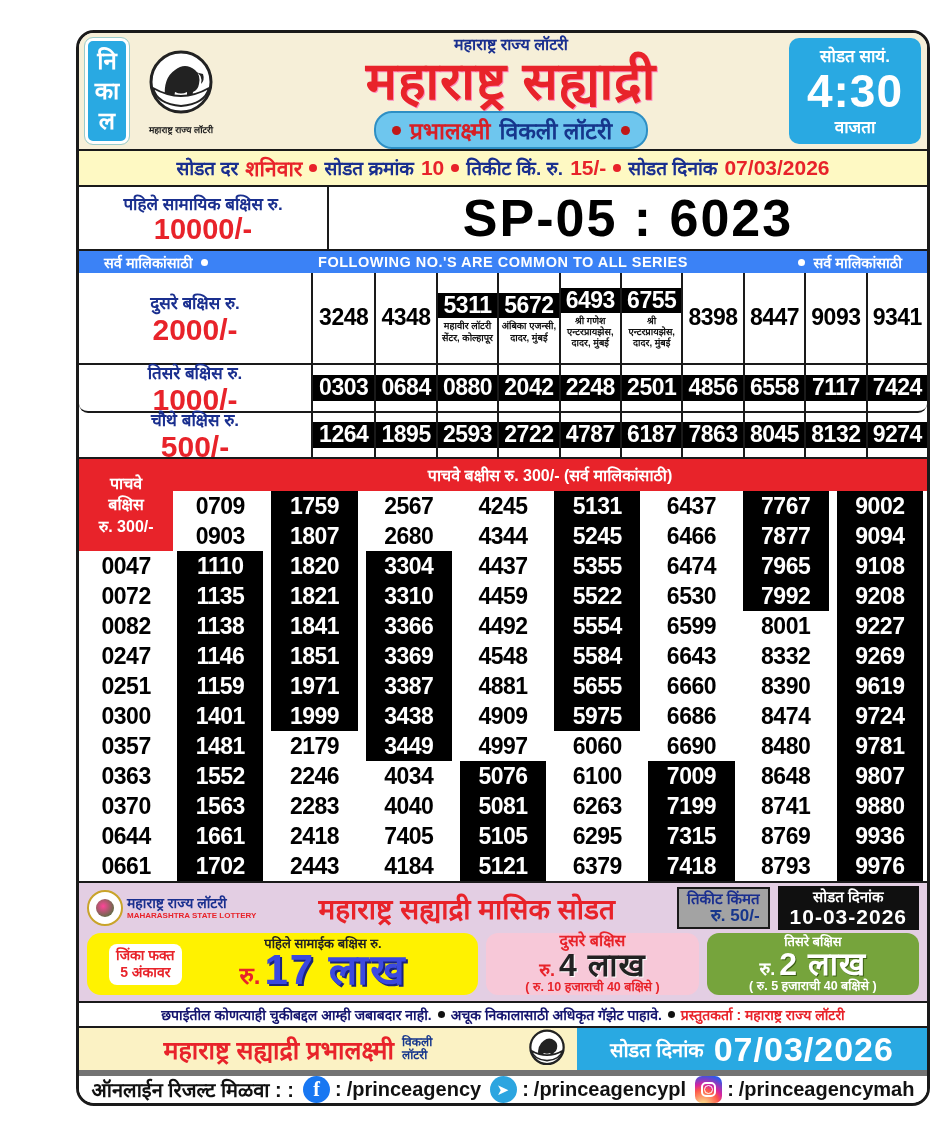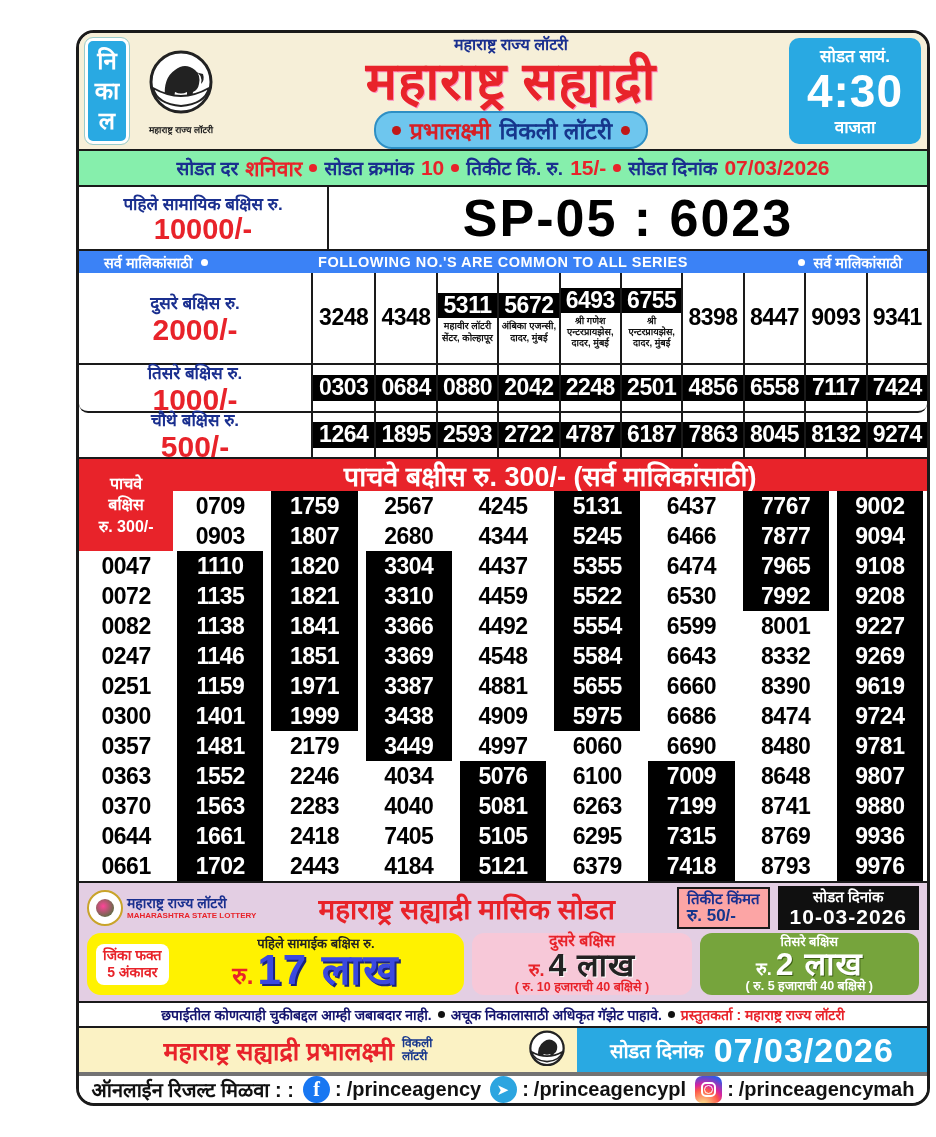--- a/index.html
+++ b/index.html
@@ -34,21 +34,21 @@
     padding: 1px 16px; margin-top: 3px; font-size: 23px; font-weight: bold; }
   .subtitle-pill .dot { width: 9px; height: 9px; border-radius: 50%; background: #c01818; flex: none; }
   .sub-red { color: #d61f26; } .sub-blue { color: #16368c; }
   .time-box { width: 132px; flex: none; background: #29a9e2; border-radius: 10px;
     color: #fff; text-align: center; font-weight: bold; font-size: 17px;
     display: flex; flex-direction: column; justify-content: center; gap: 1px; }
   .time-big { font-size: 46px; line-height: 1; letter-spacing: 1px; }
   
   .draw-info { height: 36px; border-bottom: 2px solid #1a1a1a; display: flex;
     align-items: center; justify-content: center; gap: 7px; font-weight: bold;
-    font-size: 19px; flex: none; background: #86efac; }
+    font-size: 19px; flex: none; background: #fef9c3; }
   .di-lab { color: #1a2f8f; } .di-val { color: #e8232a; font-size: 21px; }
   .di-dot { width: 8px; height: 8px; border-radius: 50%; background: #e8232a; }
   
   .first-prize { height: 64px; border-bottom: 2px solid #1a1a1a; display: flex; flex: none; }
   .fp-label { width: 250px; flex: none; border-right: 2px solid #1a1a1a; text-align: center;
     display: flex; flex-direction: column; justify-content: center; }
   .fp-label .lab { color: #1a2f8f; font-weight: bold; font-size: 17px; }
   .fp-label .amt { color: #e8232a; font-weight: 900; font-size: 29px; line-height: 1; }
   .fp-value { flex: 1; display: flex; align-items: center; justify-content: center;
     font-size: 52px; font-weight: 900; color: #000; letter-spacing: 2px; }
@@ -74,49 +74,49 @@
   .nbox.inv { background: #000; color: #fff; padding: 0 17px; }
   .seller { font-size: 9.5px; font-weight: bold; color: #111; text-align: center;
     line-height: 1.18; margin-top: 2px; }
   
   .fifth-top { display: flex; flex: none; }
   .fifth-label { flex: 0 0 calc(100%/9); background: #e8232a; color: #fff; font-weight: bold;
     font-size: 16px; text-align: center; display: flex; flex-direction: column;
     justify-content: center; line-height: 1.35; }
   .fifth-right { flex: 1; display: flex; flex-direction: column; }
   .fifth-banner { height: 32px; background: #e8232a; color: #fff; font-weight: bold;
-    font-size: 27px; display: flex; align-items: center; justify-content: center; }
+    font-size: 16px; display: flex; align-items: center; justify-content: center; }
   .grid8 { display: grid; grid-template-columns: repeat(8, 1fr); grid-auto-rows: 30px; }
   .grid9 { display: grid; grid-template-columns: repeat(9, 1fr); grid-auto-rows: 30px;
     flex: none; border-bottom: 2px solid #1a1a1a; }
   .gcell { display: flex; align-items: center; justify-content: center;
     font-weight: 900; font-size: 23px; letter-spacing: -0.5px; color: #000; margin: 0 4px; }
   .gcell.hl { background: #000; color: #fff; }
   
   .promo { background: #e3cee3; border-bottom: 2px solid #1a1a1a; padding: 4px 8px 6px;
     flex: none; }
   .promo-top { display: flex; align-items: center; gap: 8px; height: 42px; }
   .promo-org-wrap { display: flex; align-items: center; gap: 4px; flex: none; }
   .promo-logo { width: 36px; height: 36px; border-radius: 50%; background: #fff;
     border: 2px solid #c9a42a; display: flex; align-items: center; justify-content: center; flex: none; }
   .promo-logo .inner { width: 18px; height: 18px; border-radius: 50%;
     background: radial-gradient(circle at 40% 40%, #f49, #2a7a2a); }
   .promo-org .l1 { color: #1a2f8f; font-weight: bold; font-size: 14px; line-height: 1.1; }
   .promo-org .l2 { color: #e8232a; font-weight: bold; font-size: 8px; }
   .promo-title { flex: 1; text-align: center; color: #e8232a; font-weight: 900; font-size: 28px; }
-  .ticket-box { background: #fca5a5; border: 2px solid #1a1a1a; text-align: left;
+  .ticket-box { background: #a3a3a3; border: 2px solid #1a1a1a; text-align: right;
     padding: 1px 8px; flex: none; }
   .ticket-box .tl { color: #1a2f8f; font-weight: bold; font-size: 15px; line-height: 1.15; }
   .ticket-box .tv { color: #16368c; font-weight: 900; font-size: 17px; line-height: 1.1; }
   .dateblack-box { background: #101010; color: #fff; text-align: center; padding: 2px 12px; flex: none; }
   .dateblack-box .dl { font-weight: bold; font-size: 15px; line-height: 1.15; }
   .dateblack-box .dv { font-weight: 900; font-size: 21px; line-height: 1.05; letter-spacing: 1px; }
   .promo-bottom { display: flex; gap: 8px; margin-top: 4px; height: 62px; }
   .big-yellow { flex: 1.7; background: #fff200; border-radius: 14px; display: flex;
-    align-items: center; padding: 3px 9px; gap: 8px; }
+    align-items: center; padding: 3px 22px; gap: 8px; }
   .win-badge { background: #fff; border-radius: 8px; color: #e8232a; font-weight: bold;
     font-size: 14px; text-align: center; line-height: 1.25; padding: 3px 7px; flex: none; }
   .yl-right { flex: 1; text-align: center; }
   .first-label { color: #222; font-weight: bold; font-size: 13px; line-height: 1; }
   .amount17 { display: flex; align-items: baseline; justify-content: center; gap: 4px; }
   .rs-red { color: #e8232a; font-weight: 900; font-size: 24px; }
   .blue-amt { color: #3b49df; font-weight: 900; font-size: 42px; line-height: .95;
     text-shadow: 2px 2px 0 #1a237e; letter-spacing: 2px; }
   .pink-box { flex: 1; background: #f7c8d8; border-radius: 12px; text-align: center;
     padding: 2px 4px; display: flex; flex-direction: column; justify-content: center; }
@@ -132,21 +132,21 @@
   .white-amt { color: #fff; font-weight: 900; font-size: 32px; line-height: 1;
     text-shadow: 1px 1px 0 #3c5e14; letter-spacing: 1px; }
   .green-box .gn { font-weight: bold; font-size: 12.5px; line-height: 1.1; }
   
   .disclaimer { height: 25px; background: #fff; border-bottom: 2px solid #1a1a1a;
     display: flex; align-items: center; justify-content: center; gap: 6px;
     font-weight: bold; font-size: 14px; flex: none; }
   .disc-dark { color: #14146e; } .disc-red { color: #e8232a; }
   .disc-dot { width: 7px; height: 7px; border-radius: 50%; background: #111; flex: none; }
   
-  .bottom-banner { height: 48px; border-bottom: 4px solid #737373; display: flex; flex: none; }
+  .bottom-banner { height: 48px; border-bottom: 6px solid #737373; display: flex; flex: none; }
   .bb-left { flex: 1.25; background: #fbf2c4; display: flex; align-items: center;
     justify-content: center; gap: 8px; }
   .bb-title { color: #e8232a; font-weight: 900; font-size: 25px; }
   .bb-small { color: #16368c; font-weight: bold; font-size: 12px; line-height: 1.1; text-align: left; }
   .bb-emblem { width: 60px; background: #fbf2c4; display: flex; align-items: center;
     justify-content: center; flex: none; }
   .bb-right { flex: 1; background: #29a9e2; color: #fff; display: flex; align-items: center;
     justify-content: center; gap: 10px; }
   .bb-dl { font-weight: bold; font-size: 20px; }
   .bb-dv { font-weight: 900; font-size: 34px; letter-spacing: 1px; }

